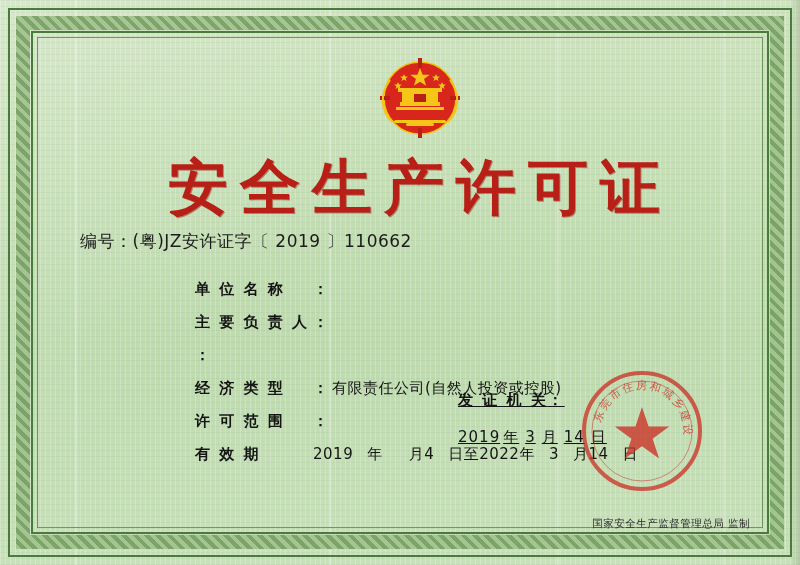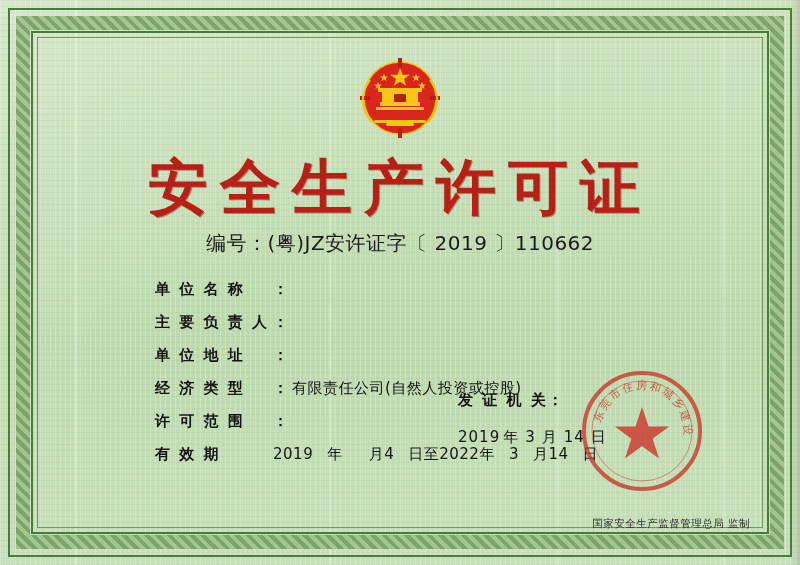--- a/index.html
+++ b/index.html
@@ -77,20 +77,21 @@
     position: absolute;
     left: 37px; top: 37px; right: 37px; bottom: 37px;
     border: 1px solid #6d9a5b;
     z-index: 2;
   }
 
   .content {
     position: absolute;
     inset: 40px;
     z-index: 3;
+    margin-left: 40px;
   }
 
   
   .emblem {
     position: absolute;
     left: 50%;
     top: 14px;
     transform: translateX(-50%);
     width: 124px;
     height: 92px;
@@ -110,22 +111,21 @@
     color: #b81f16;
     text-shadow: 1px 1px 0 rgba(140,20,10,0.45);
     white-space: nowrap;
   }
 
   .cert-no {
     position: absolute;
     top: 190px;
     left: 0;
     right: 0;
-    text-align: center;
-    font-size: 20px;
+    font-size: 17px;
     color: #1b1b1b;
     letter-spacing: 0.5px;
   }
 
   
   .fields {
     position: absolute;
     top: 240px;
     left: 115px;
     right: 60px;
@@ -168,20 +168,21 @@
 
   
   .issuer {
     position: absolute;
     right: 72px;
     bottom: 78px;
     width: 230px;
     text-align: left;
     font-size: 15px;
     color: #141414;
+    text-decoration: underline;
   }
   .issuer .issuer-line {
     font-weight: bold;
     letter-spacing: 2px;
     margin-bottom: 18px;
   }
   .issuer .issue-date {
     letter-spacing: 1px;
   }
   .issue-date .n { margin: 0 3px; }
@@ -285,21 +286,20 @@
         <span class="label">单 位 名 称</span>
         <span class="colon">：</span>
       </div>
 
       <div class="row">
         <span class="label">主 要 负 责 人</span>
         <span class="colon">：</span>
       </div>
 
       <div class="row">
-        <span class="label">单 位 地 址</span>
         <span class="colon">：</span>
       </div>
 
       <div class="row">
         <span class="label">经 济 类 型</span>
         <span class="colon">：</span>
         <span class="value">有限责任公司(自然人投资或控股)</span>
       </div>
 
       <div class="row">

